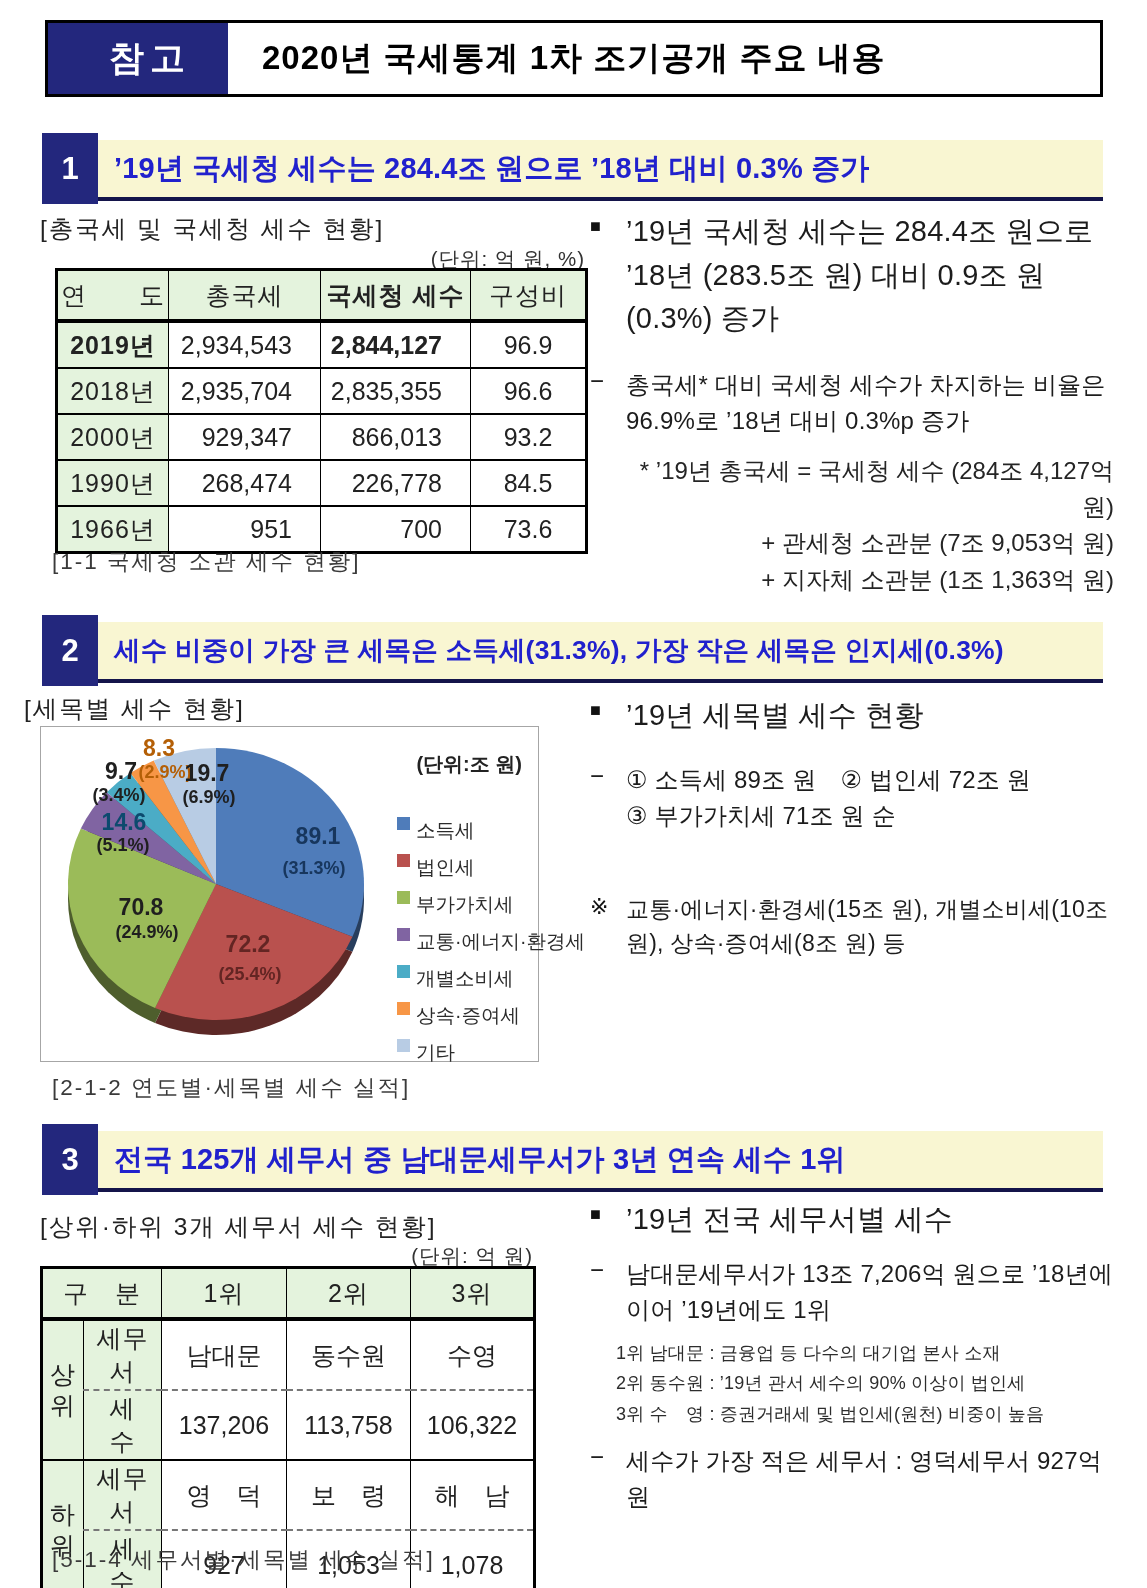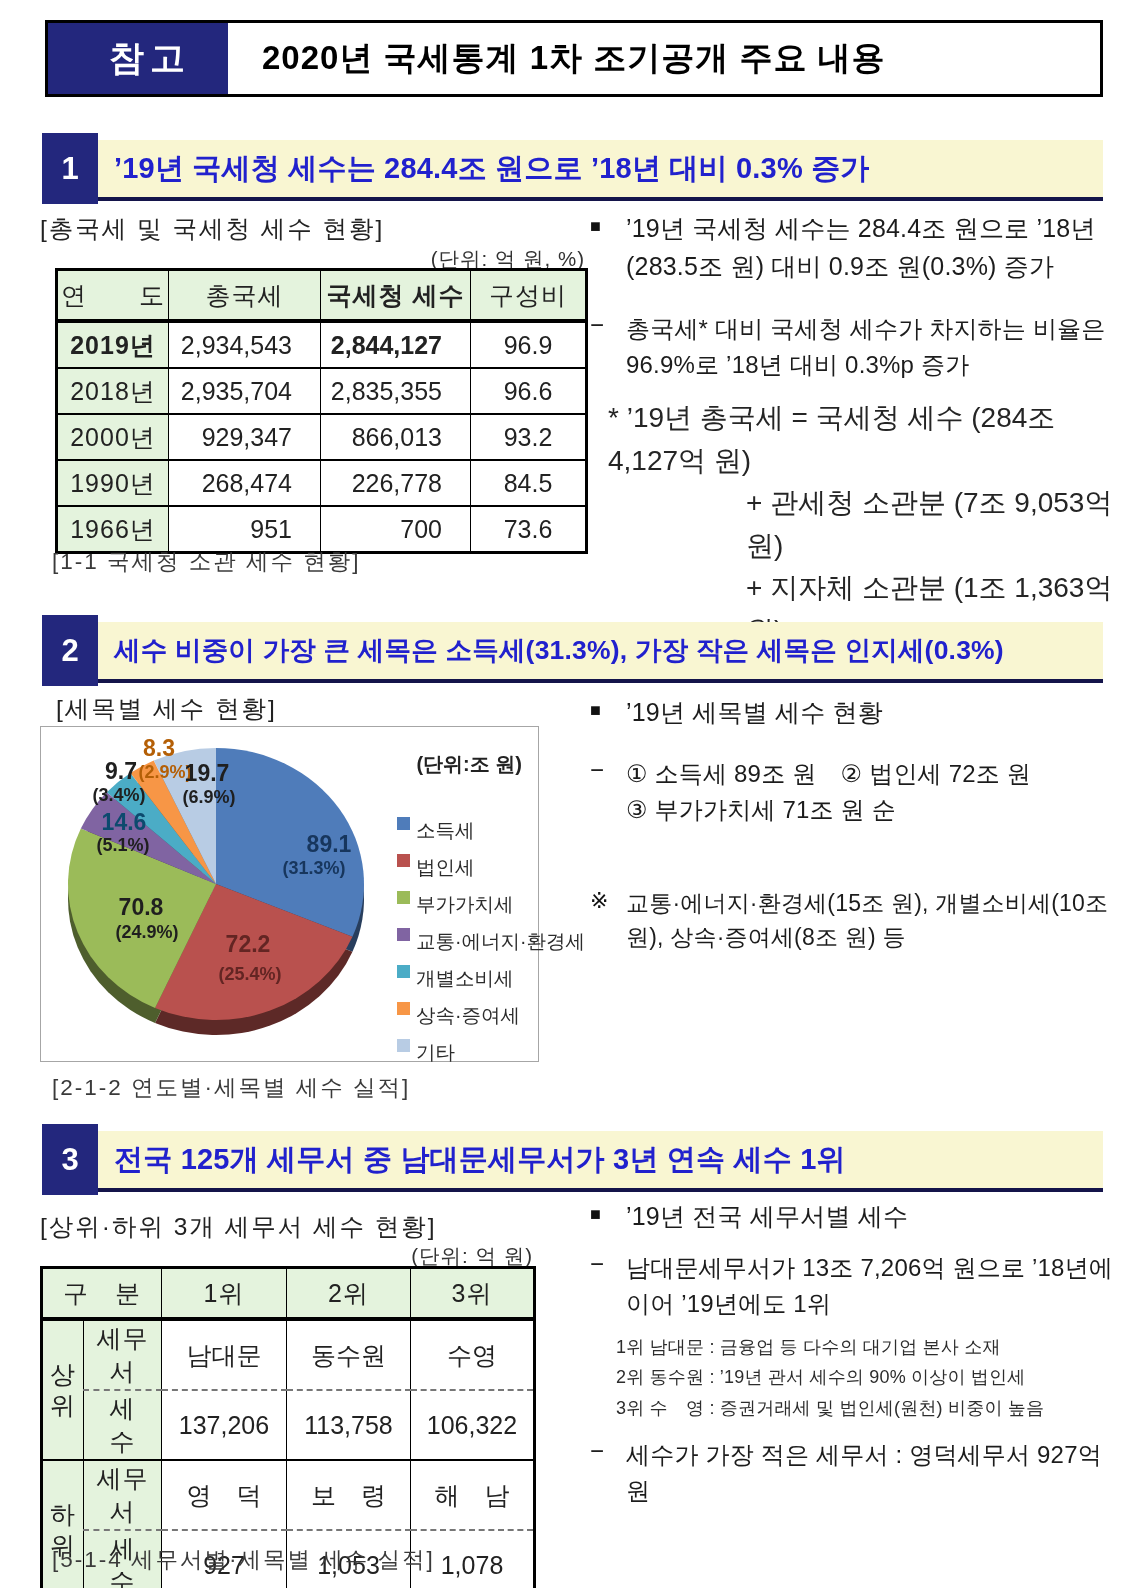--- a/index.html
+++ b/index.html
@@ -69,23 +69,23 @@
   .t3 tr.grp td{border-top:2.5px solid #000;}
 
   
   .rcol{position:absolute;left:590px;width:524px;}
   #rcol1{top:210px}#rcol2{top:694px}#rcol3{top:1198px}
   .para{display:flex;}
   .marker{width:36px;flex:none;font-size:18px;padding-top:6px;color:#111;}
   .marker.dash{font-size:24px;padding-top:0;}
   .marker.note{font-size:22px;padding-top:2px;}
   .ptext{flex:1;font-size:24px;line-height:1.5;color:#1c1c1c;letter-spacing:0.2px;}
-  .ptext.big{font-size:25px;}
+  .ptext.big{font-size:29px;}
   .notes{margin-top:14px;}
-  .note-line{font-size:28px;line-height:1.52;color:#252525;padding-left:18px;}
+  .note-line{font-size:24px;line-height:1.52;color:#252525;padding-left:18px;text-align:right;}
   .note-line.cont{padding-left:156px;}
   .ranks{margin:10px 0 14px 0;}
   .rank-line{font-size:18px;line-height:1.7;color:#2d2d2d;padding-left:26px;letter-spacing:0.2px;}
   .mb26{margin-bottom:26px}.mb24{margin-bottom:24px}
   .mb58{margin-bottom:58px}.mb14{margin-bottom:14px}.mb8{margin-bottom:8px}
   .mb20{margin-bottom:20px}
 </style>
 </head>
 <body>
 
@@ -169,42 +169,42 @@
       <div class="note-line cont">+ 관세청 소관분 (7조 9,053억 원)</div>
       <div class="note-line cont">+ 지자체 소관분 (1조 1,363억 원)</div>
     </div>
   </div>
 
   <div class="band" id="band2">
     <div class="num">2</div>
     <div class="btitle tight">세수 비중이 가장 큰 세목은 소득세(31.3%), 가장 작은 세목은 인지세(0.3%)</div>
   </div>
 
-  <div class="tbl-caption" style="left:56px;top:692px">[세목별 세수 현황]</div>
+  <div class="tbl-caption" style="left:24px;top:692px">[세목별 세수 현황]</div>
 
   <div class="chart-box">
     <svg id="pie-svg" width="497" height="334" viewBox="0 0 497 334">
         <path d="M 175 172 L 175.00 36.00 A 148 136 0 0 1 311.44 224.69 Z" fill="rgb(40,62,93)"></path>
         <path d="M 175 172 L 311.44 224.69 A 148 136 0 0 1 114.04 295.93 Z" fill="rgb(93,41,39)"></path>
         <path d="M 175 172 L 114.04 295.93 A 148 136 0 0 1 39.85 116.57 Z" fill="rgb(78,94,45)"></path>
         <path d="M 175 172 L 39.85 116.57 A 148 136 0 0 1 65.77 80.24 Z" fill="rgb(64,50,81)"></path>
         <path d="M 175 172 L 65.77 80.24 A 148 136 0 0 1 89.44 61.03 Z" fill="rgb(38,86,99)"></path>
         <path d="M 175 172 L 89.44 61.03 A 148 136 0 0 1 112.77 48.61 Z" fill="rgb(124,75,35)"></path>
         <path d="M 175 172 L 112.77 48.61 A 148 136 0 0 1 175.00 36.00 Z" fill="rgb(92,102,114)"></path>
         <path d="M 175 157 L 175.00 21.00 A 148 136 0 0 1 311.44 209.69 Z" fill="#4f7cba"></path>
         <path d="M 175 157 L 311.44 209.69 A 148 136 0 0 1 114.04 280.93 Z" fill="#b9514e"></path>
         <path d="M 175 157 L 114.04 280.93 A 148 136 0 0 1 39.85 101.57 Z" fill="#9bbb59"></path>
         <path d="M 175 157 L 39.85 101.57 A 148 136 0 0 1 65.77 65.24 Z" fill="#8064a2"></path>
         <path d="M 175 157 L 65.77 65.24 A 148 136 0 0 1 89.44 46.03 Z" fill="#4bacc6"></path>
         <path d="M 175 157 L 89.44 46.03 A 148 136 0 0 1 112.77 33.61 Z" fill="#f79646"></path>
         <path d="M 175 157 L 112.77 33.61 A 148 136 0 0 1 175.00 21.00 Z" fill="#b8cce4"></path>
       </svg>
     <div class="chart-unit">(단위:조 원)</div>
     <div class="pie-labels" id="pie-labels">
-        <div class="pie-val" style="left: 277px; top: 117px; color: rgb(23, 54, 93); margin-left: 11px;">89.1</div>
+        <div class="pie-val" style="left: 277px; top: 109px; color: rgb(23, 54, 93);">89.1</div>
         <div class="pie-pct" style="left: 273px; top: 141px; color: rgb(23, 54, 93);">(31.3%)</div>
         <div class="pie-val" style="left: 207px; top: 217px; color: rgb(99, 37, 35);">72.2</div>
         <div class="pie-pct" style="left: 209px; top: 247px; color: rgb(99, 37, 35);">(25.4%)</div>
         <div class="pie-val" style="left: 100px; top: 180px; color: rgb(31, 31, 31);">70.8</div>
         <div class="pie-pct" style="left: 106px; top: 205px; color: rgb(31, 31, 31);">(24.9%)</div>
         <div class="pie-val" style="left: 83px; top: 95px; color: #0c4a6e;">14.6</div>
         <div class="pie-pct" style="left: 82px; top: 118px; color: rgb(31, 31, 31);">(5.1%)</div>
         <div class="pie-val" style="left: 80px; top: 44px; color: rgb(31, 31, 31);">9.7</div>
         <div class="pie-pct" style="left: 78px; top: 68px; color: rgb(31, 31, 31);">(3.4%)</div>
         <div class="pie-val" style="left: 118px; top: 21px; color: rgb(180, 95, 6);">8.3</div>

